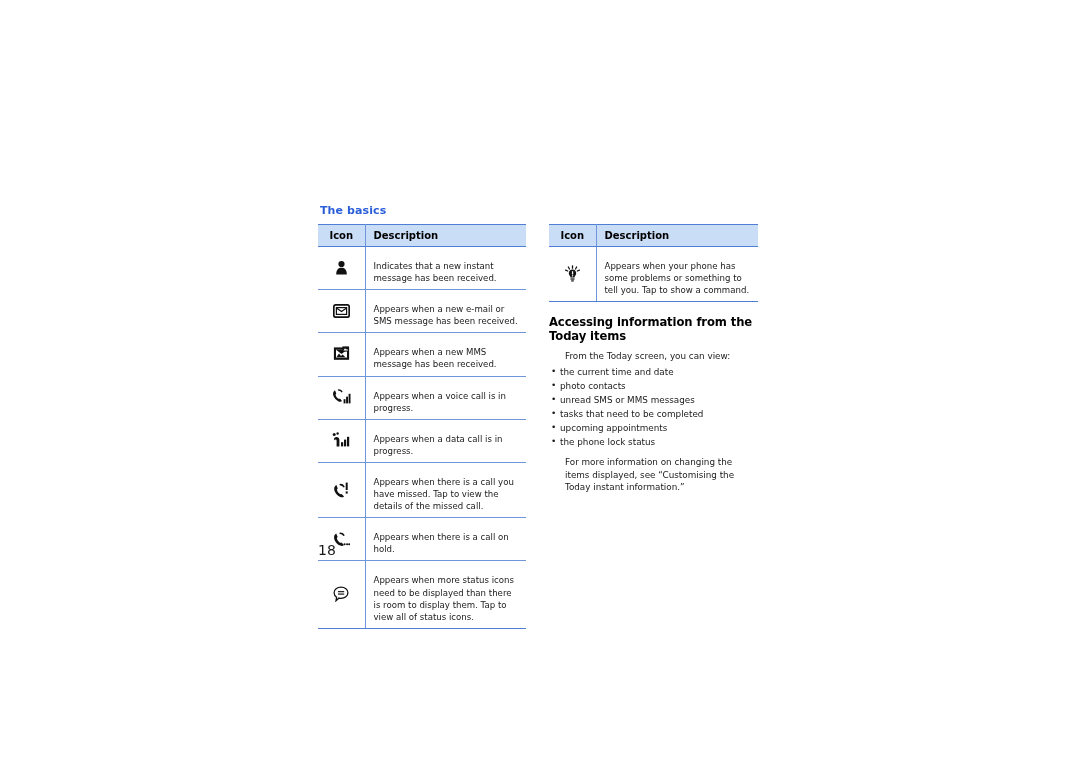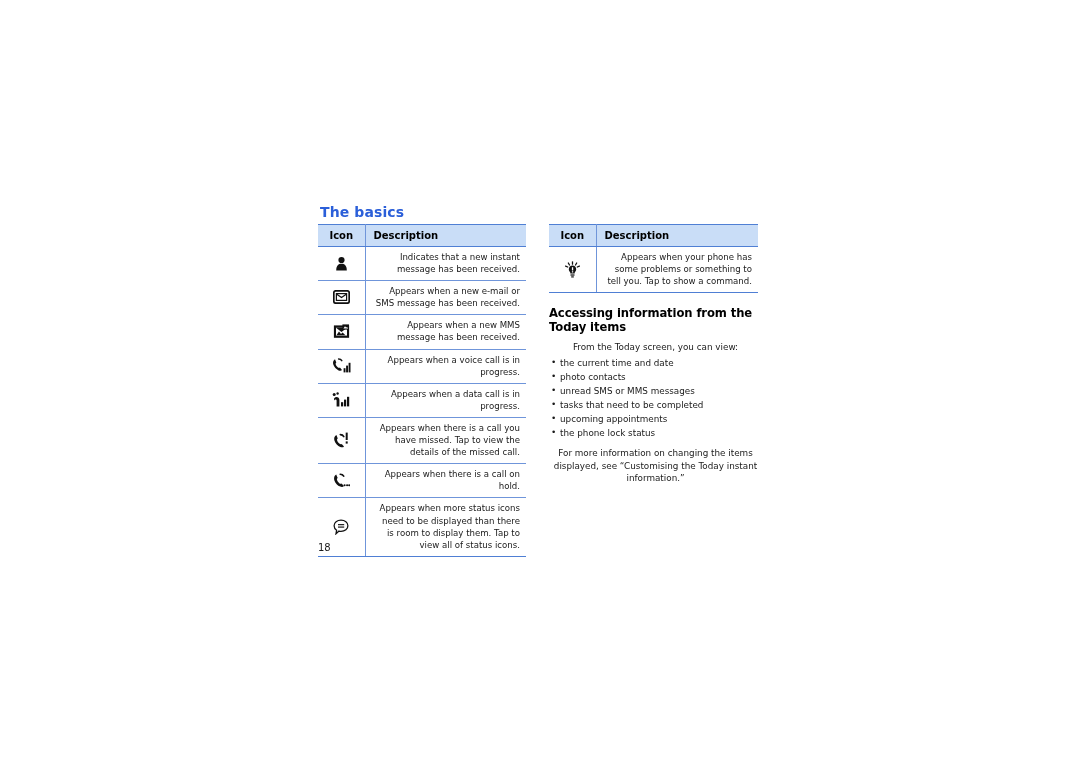--- a/index.html
+++ b/index.html
@@ -19,21 +19,21 @@
     position: relative;
     width: 1080px;
     height: 763px;
   }
 
   
   .running-head {
     position: absolute;
     left: 320px;
     top: 204px;
-    font-size: 14px;
+    font-size: 11px;
     font-weight: bold;
     color: #2b5fd9;
     letter-spacing: 0.1px;
   }
 
   
   .col {
     position: absolute;
     top: 224px;
   }
@@ -64,24 +64,23 @@
   table.icon-table thead th.th-icon {
     text-align: center;
     padding-left: 0;
     border-right: 1.3px solid #6f95da;
   }
 
   table.icon-table tbody td {
     border-bottom: 1.1px solid #6f95da;
     font-size: 8.6px;
     line-height: 12.1px;
-    padding: 4px 6px 5px 8px;
+    padding: 13px 6px 5px 8px;
     vertical-align: top;
     color: #1a1a1a;
-    text-align: right;
   }
   table.icon-table tbody td.td-icon {
     border-right: 1.3px solid #6f95da;
     text-align: center;
     padding: 4px 0 5px 0;
     vertical-align: middle;
   }
   table.icon-table tbody tr:last-child td {
     border-bottom: 1.6px solid #4f7fd4;
     margin-top: 18px;
@@ -101,23 +100,22 @@
     font-size: 11.6px;
     font-weight: bold;
     line-height: 13.6px;
     margin: 14px 0 7px 0;
     color: #000;
     letter-spacing: -0.1px;
   }
   .para {
     font-size: 8.8px;
     line-height: 12.4px;
-    margin: 0 0 1px 4px;
-    color: #1a1a1a;
-    text-align: center;
+    margin: 0 0 1px 16px;
+    color: #1a1a1a;
   }
   .para.spaced { margin-top: 8px; }
 
   ul.bullets {
     list-style: none;
     margin: 3px 0 0 0;
     padding: 0;
   }
   ul.bullets li {
     position: relative;
@@ -134,21 +132,21 @@
     top: -0.5px;
     font-size: 9px;
     color: #1a1a1a;
   }
 
   
   .folio {
     position: absolute;
     left: 318px;
     top: 542px;
-    font-size: 10px;
+    font-size: 14px;
     color: #1a1a1a;
   }
 </style>
 </head>
 <body>
 
 <div id="page">
 
   <div class="running-head">The basics</div>
 

